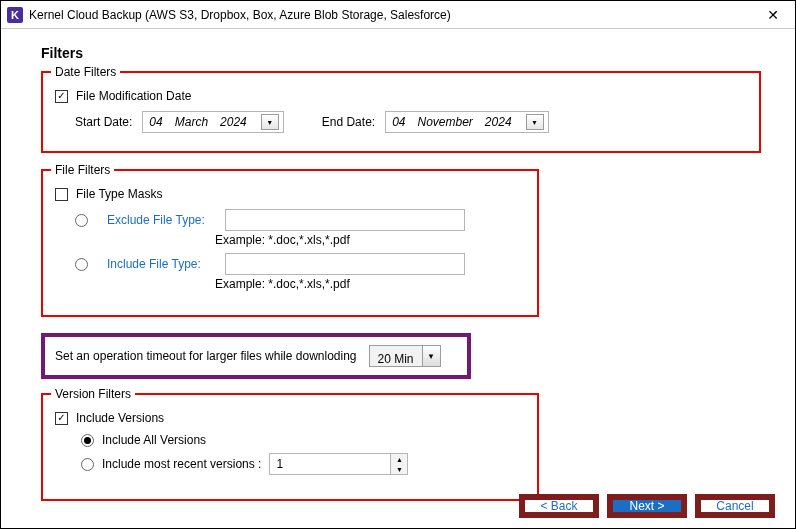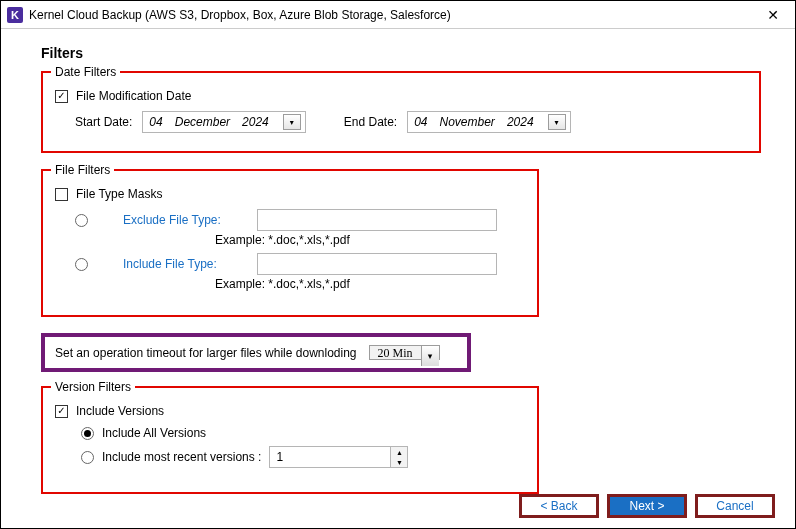--- a/index.html
+++ b/index.html
@@ -124,41 +124,40 @@
     border: 1px solid #b5b5b5;
     height: 22px;
     width: 240px;
     background: #fff;
   }
   .example { font-size: 12px; color: #000; margin-left: 0; }
   .file-filter-row {
     display: grid;
     grid-template-columns: 24px 110px 1fr;
     align-items: center;
-    gap: 24px;
+    gap: 8px;
     margin: 6px 0 2px 20px;
   }
   .file-filter-ex { margin-left: 160px; margin-bottom: 6px; }
 
   .timeout-wrap {
     border: 4px solid #701a75;
     padding: 8px 10px;
     margin-bottom: 14px;
     width: 430px;
     display: flex;
     align-items: center;
     gap: 12px;
   }
   .combo {
     border: 1px solid #9c9c9c;
-    height: 15px;
-    display: inline-flex;
-    align-items: flex-start;
+    height: 22px;
+    display: inline-flex;
+    align-items: flex-end;
     background: #f2f2f2;
-    font-family: Liberation Serif, serif;
   }
   .combo .combo-text { padding: 0 8px; min-width: 46px; }
   .combo .combo-btn {
     width: 18px; height: 20px;
     border-left: 1px solid #9c9c9c;
     background: linear-gradient(#fff,#ddd);
     display: flex; align-items: center; justify-content: center;
     font-size: 9px;
   }
   .version-radio-row {
@@ -181,21 +180,21 @@
   .buttonbar {
     position: absolute;
     bottom: 10px;
     right: 20px;
     display: flex;
     gap: 8px;
   }
   .btn {
     min-width: 80px;
     height: 24px;
-    border: 3px solid #7f1d1d;
+    border: 6px solid #7f1d1d;
     background: #fff;
     color: #1a6fc4;
     display: flex;
     align-items: center;
     justify-content: center;
     padding: 0 14px;
     font-size: 12px;
   }
   .btn.primary {
     background: #1a6fc4;
@@ -219,21 +218,21 @@
   <div class="fieldset red-outline" style="width:720px;">
     <div class="legend">Date Filters</div>
     <div class="row">
       <span class="chk checked"></span>
       <span>File Modification Date</span>
     </div>
     <div class="date-row">
       <span class="date-lbl">Start Date:</span>
       <span class="date-box">
         <span class="d-part">04</span>
-        <span class="d-part">December</span>
+        <span class="d-part">March</span>
         <span class="d-part">2024</span>
         <span class="date-drop">▾</span>
       </span>
       <span style="width:18px;"></span>
       <span class="date-lbl">End Date:</span>
       <span class="date-box">
         <span class="d-part">04</span>
         <span class="d-part">November</span>
         <span class="d-part">2024</span>
         <span class="date-drop">▾</span>

